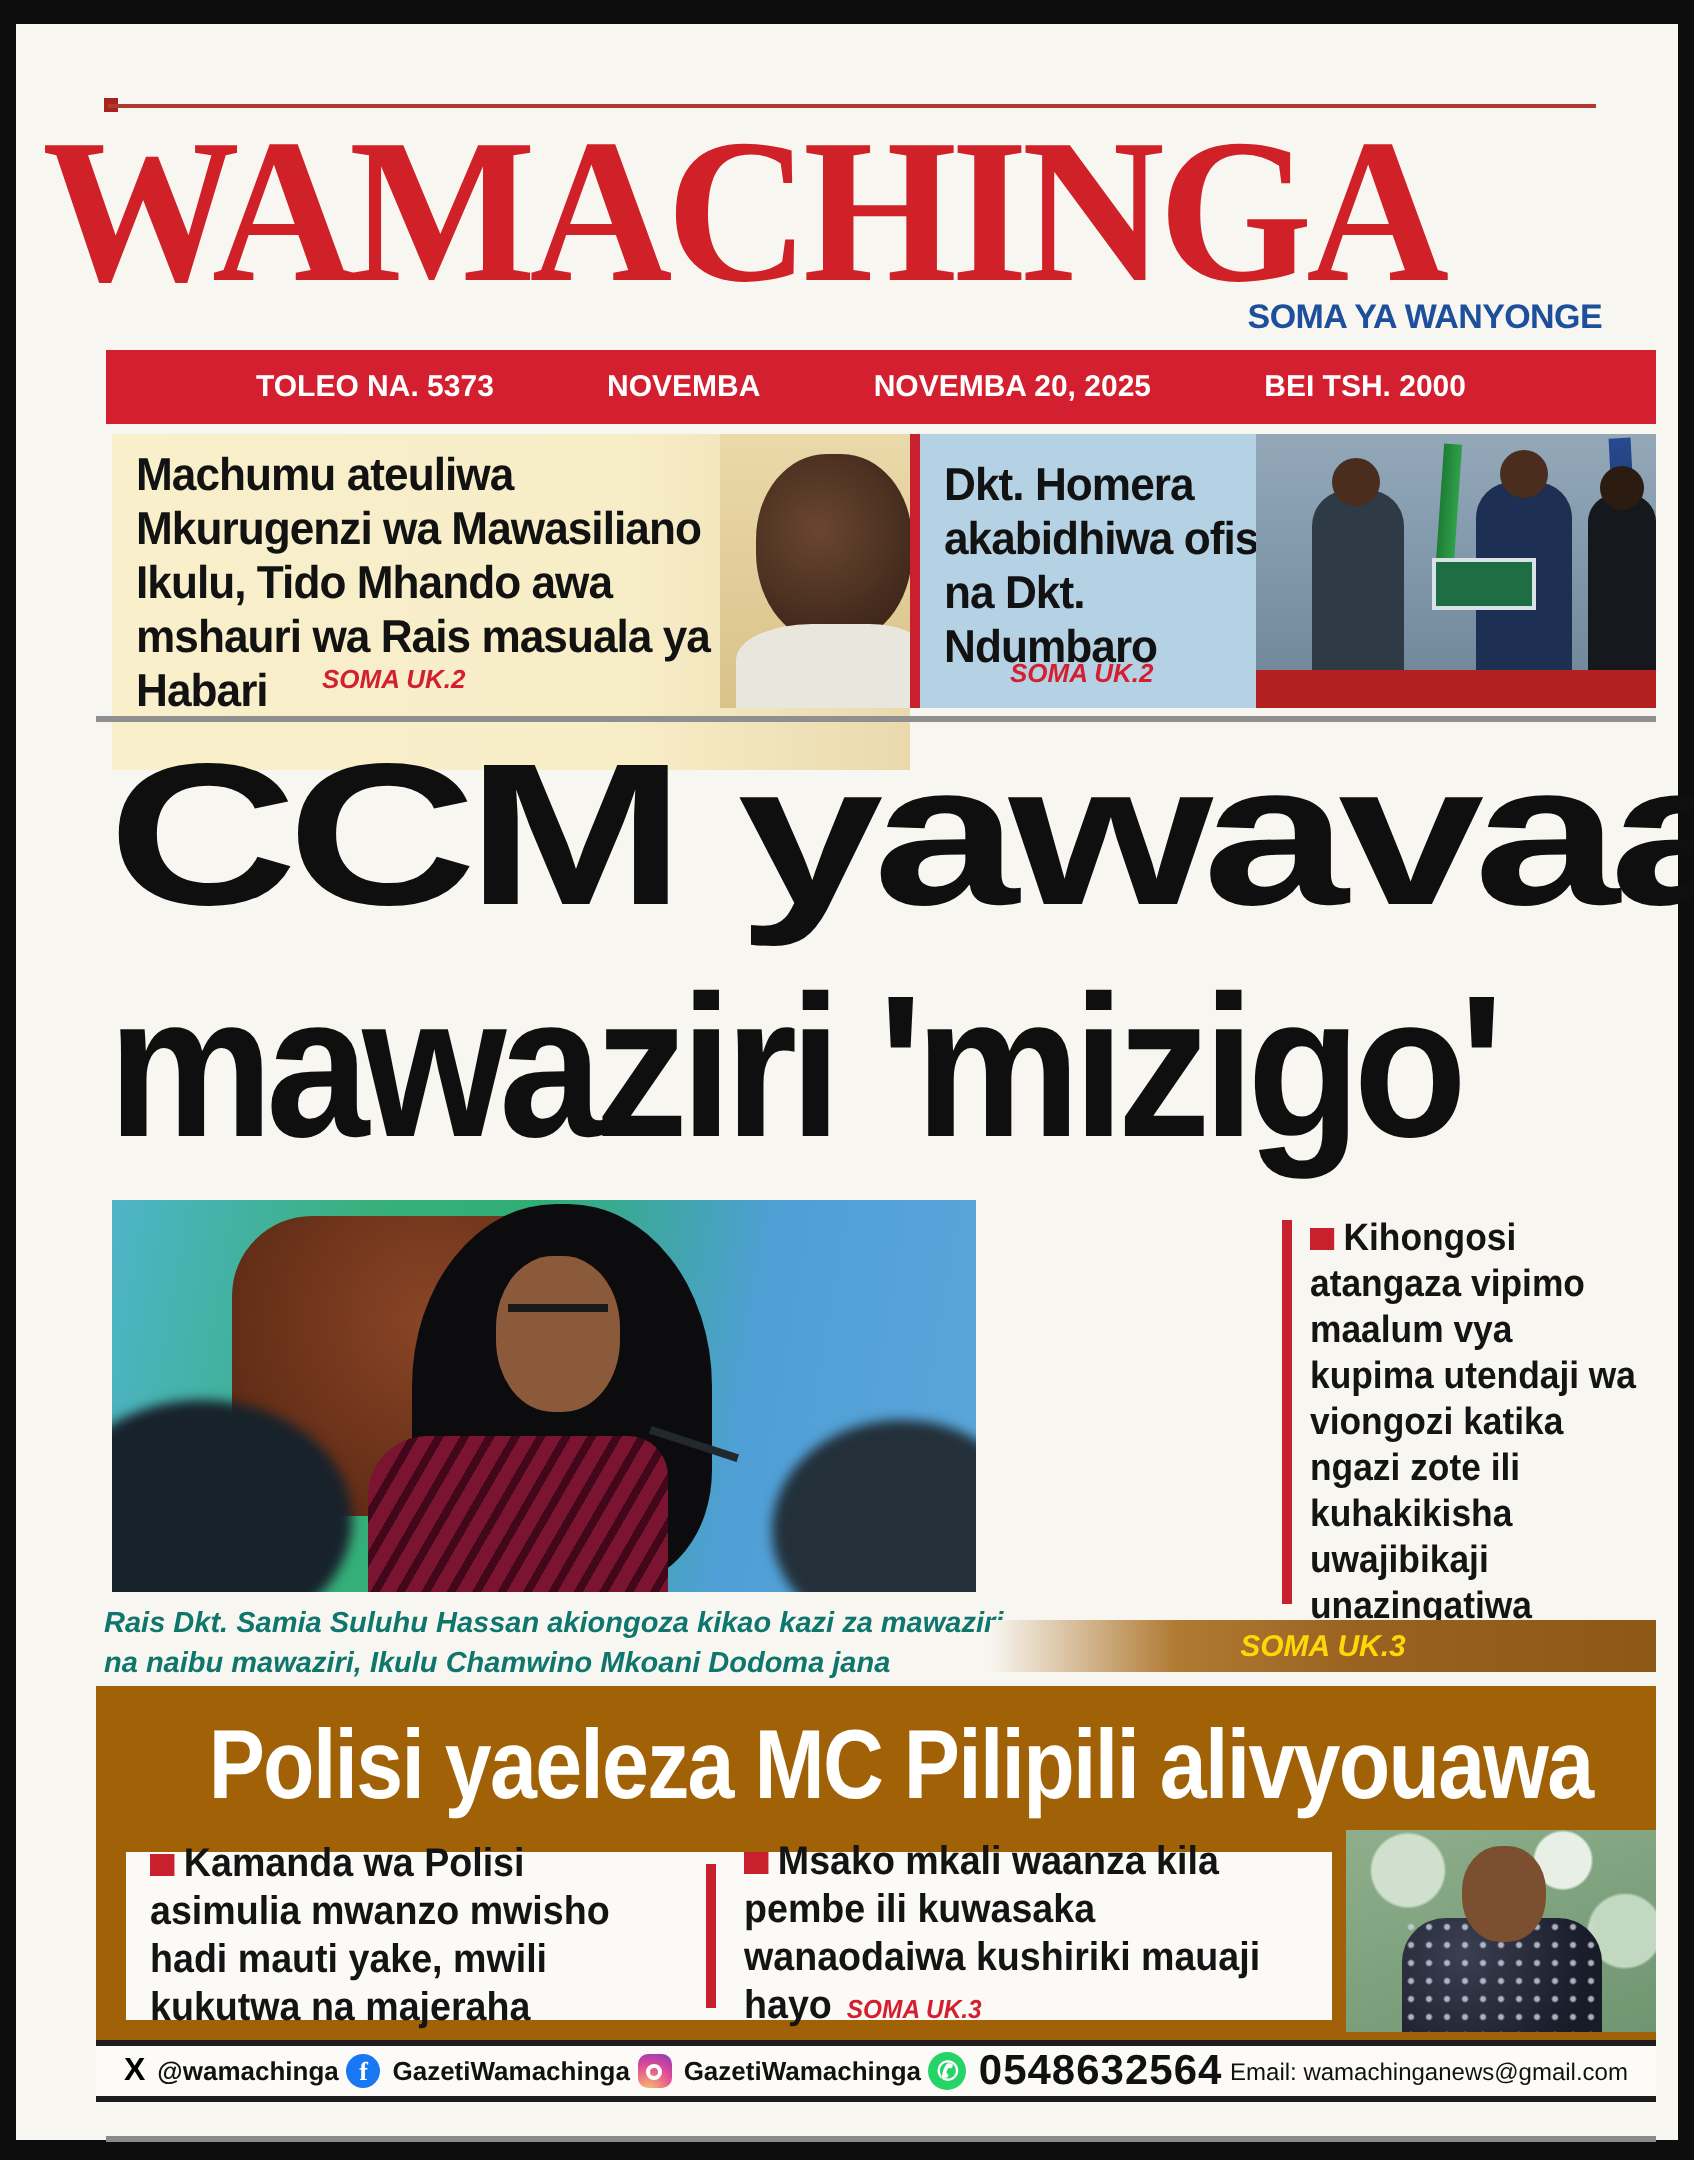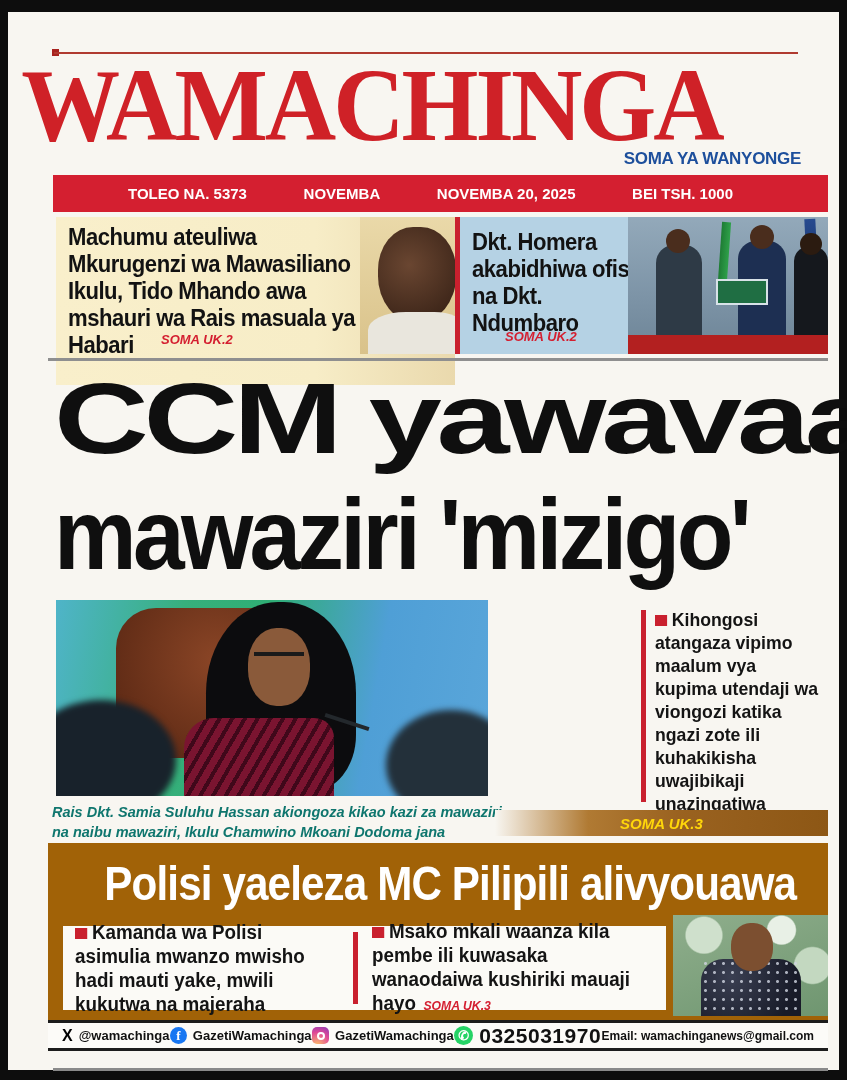--- a/index.html
+++ b/index.html
@@ -129,42 +129,42 @@
   .icon-x{font-weight:900;font-size:16px;color:#000;}
   .icon-fb{width:17px;height:17px;border-radius:50%;background:#1877f2;color:#fff;
            font-family:"Liberation Serif",serif;font-weight:bold;font-size:13px;line-height:17px;
            text-align:center;display:inline-block;}
   .icon-ig{width:17px;height:17px;border-radius:5px;display:inline-flex;align-items:center;justify-content:center;
            background:radial-gradient(circle at 30% 110%,#fdc468,#df4996 60%,#8a3ab9);}
   .icon-ig i{display:block;width:8px;height:8px;border:2px solid #fff;border-radius:50%;}
   .icon-wa{width:19px;height:19px;border-radius:50%;background:#25d366;color:#fff;font-size:13px;
            line-height:19px;text-align:center;display:inline-block;}
   .wa-num{font-size:21px;font-weight:800;letter-spacing:0.5px;}
-  .femail{font-size:12px;font-weight:700;color:#111;}
+  .femail{font-size:12px;font-weight:400;color:#111;}
   .rule-bottom{position:absolute;left:45px;top:1056px;width:775px;height:3px;background:#8a8a8a;}
 </style>
 </head>
 <body>
 
 <div id="page">
   <div id="sheet">
 
     <div class="top-rule-sq"></div>
     <div class="top-rule"></div>
 
     <div class="masthead">
       <span class="stretch">WAMACHINGA</span>
     </div>
     <div class="tagline">SOMA YA WANYONGE</div>
 
     <div class="datebar">
       <span>TOLEO NA. 5373</span>
       <span>NOVEMBA</span>
       <span>NOVEMBA 20, 2025</span>
-      <span>BEI TSH. 1000</span>
+      <span>BEI TSH. 2000</span>
     </div>
 
     <div class="story-left">
       <div class="hl">
         <span class="stretch">Machumu ateuliwa Mkurugenzi wa Mawasiliano Ikulu, Tido Mhando awa mshauri wa Rais masuala ya Habari</span>
       </div>
       <div class="soma">SOMA UK.2</div>
       <div class="ph photo-man">
         <div class="head"></div>
         <div class="shirt"></div>
@@ -252,20 +252,20 @@
         <span>GazetiWamachinga</span>
       </span>
       <span class="fitem">
         <span class="icon-ig">
             <i></i>
           </span>
         <span>GazetiWamachinga</span>
       </span>
       <span class="fitem">
         <span class="icon-wa">✆</span>
-        <span class="wa-num">0325031970</span>
+        <span class="wa-num">0548632564</span>
       </span>
       <span class="femail">Email: wamachinganews@gmail.com</span>
     </div>
 
     <div class="rule-bottom"></div>
   </div>
 </div>
 
 </body></html>

